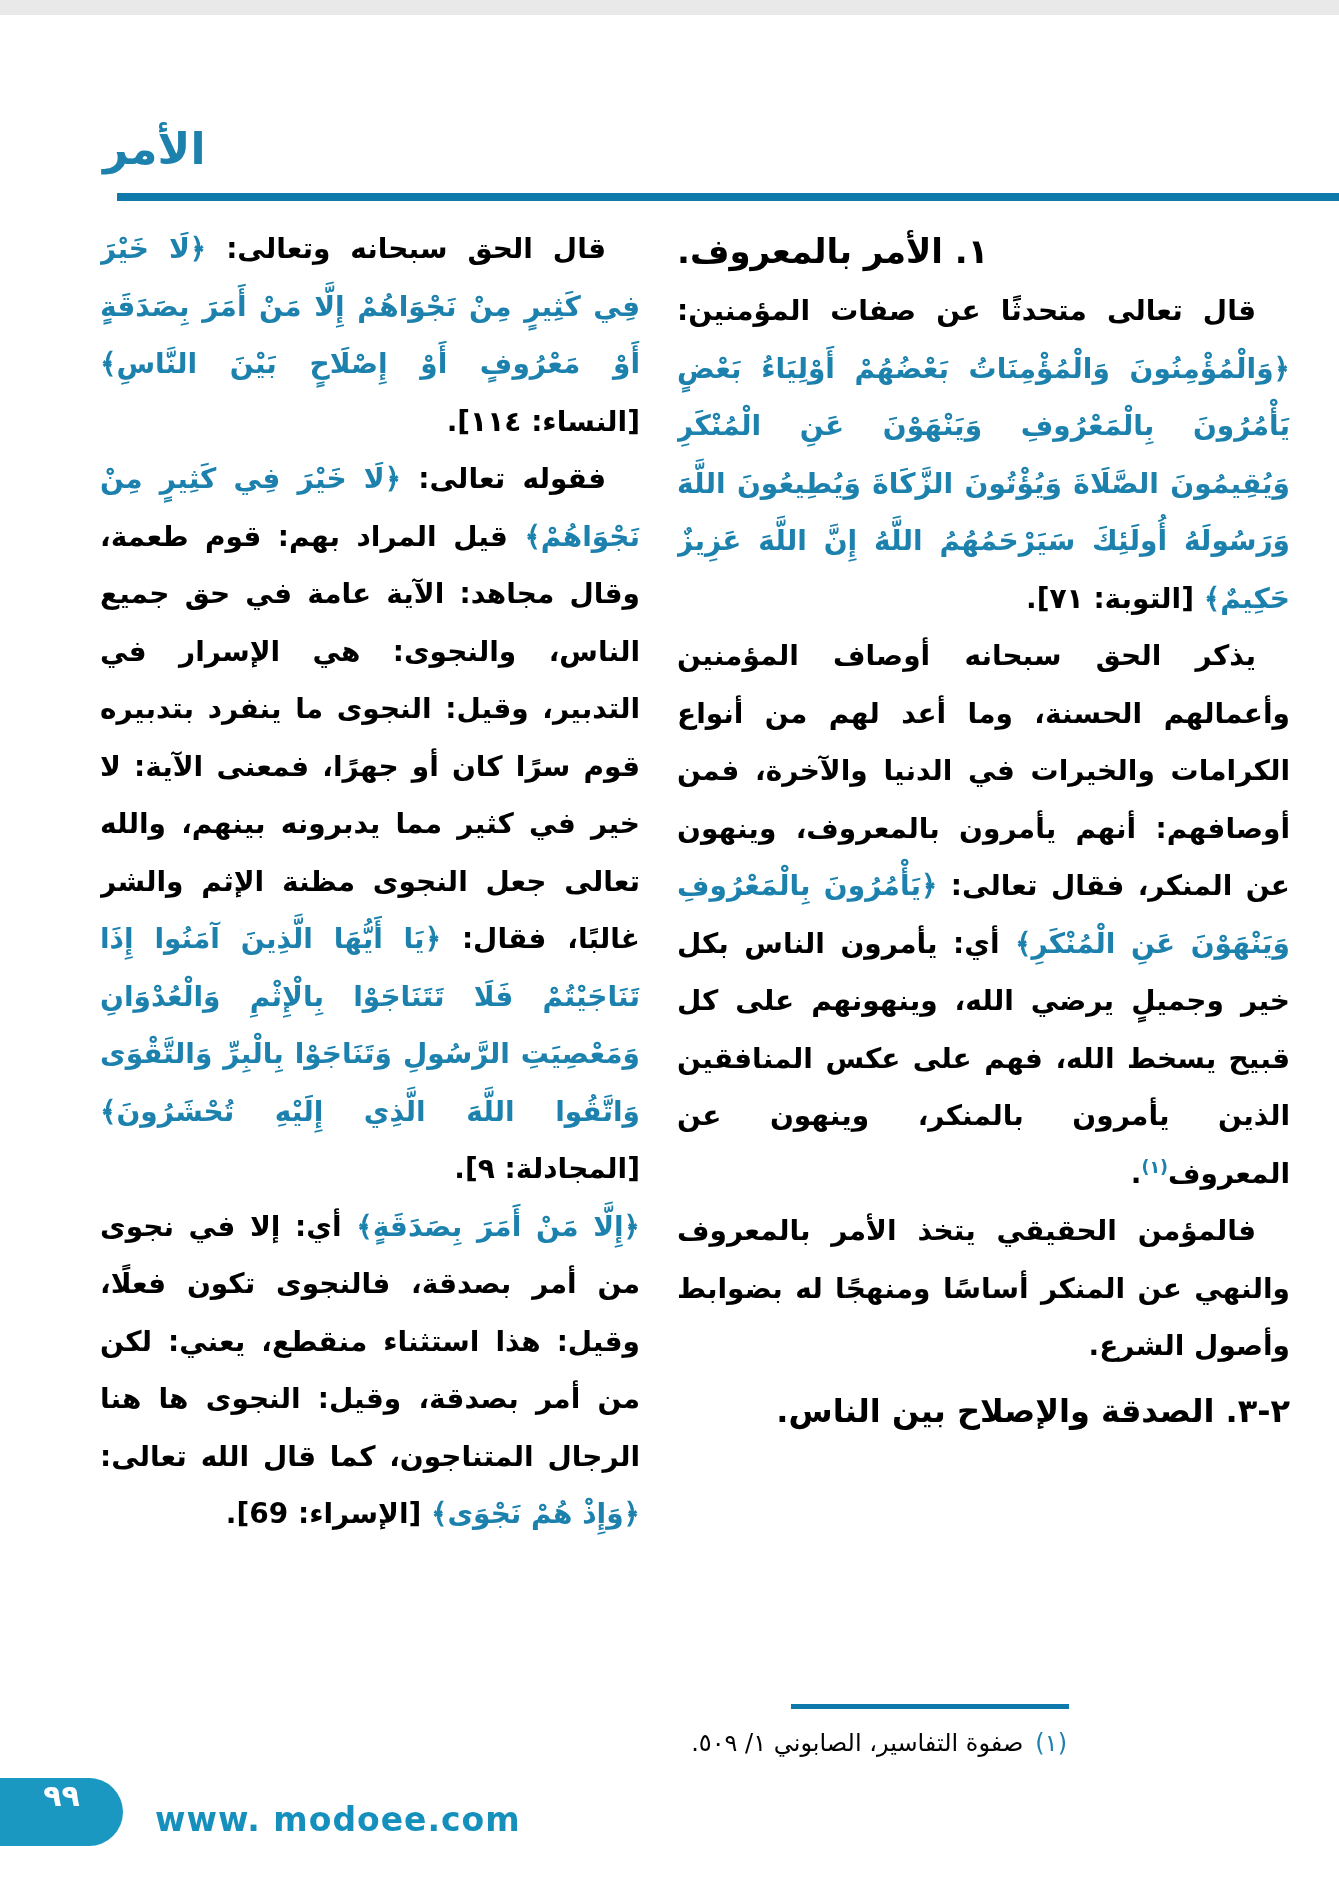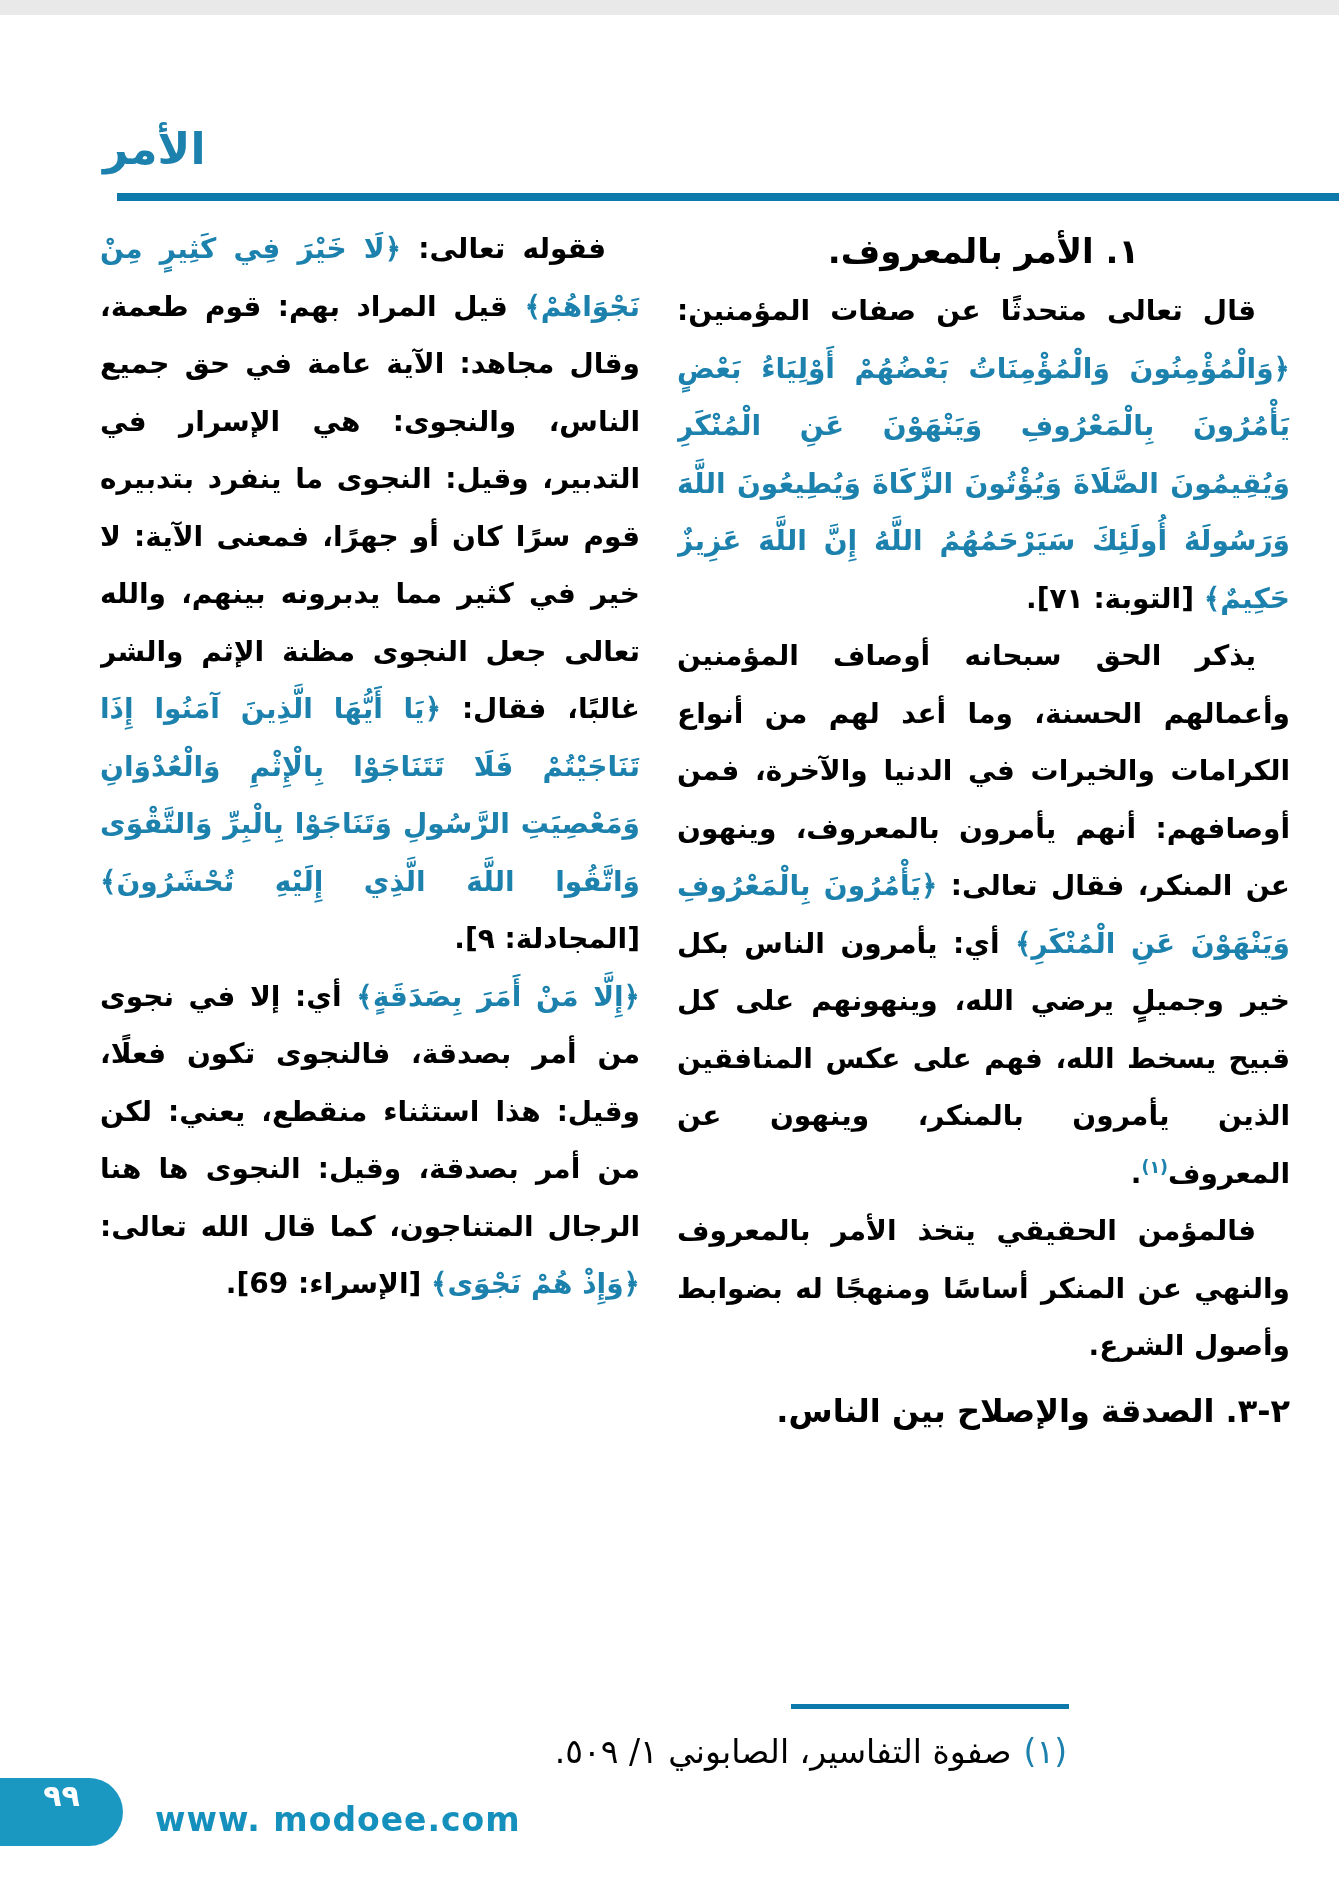--- a/index.html
+++ b/index.html
@@ -32,21 +32,21 @@
     font-size:28px;
     line-height:57.5px;
     font-weight:bold;
     overflow:hidden;
   }
   .col-right{right:49px;width:613px;height:1485px;}
   .col-left{left:100px;width:540px;height:1540px;}
   .block{margin:0;}
   .block.indent{text-indent:34px;}
   .block.h1{
-    text-align:center;
+    text-align:left;
     font-size:34px;
     line-height:62px;
     font-weight:bold;
   }
   .block.h2{
     font-size:32px;
     line-height:60px;
     margin-top:6px;
     font-weight:bold;
   }
@@ -60,21 +60,21 @@
   }
   
   .footnote-rule{
     position:absolute;top:1689px;right:270px;
     width:278px;height:5px;
     background:var(--rule,#0e7aab);
   }
   .footnote{
     position:absolute;top:1706px;right:272px;
     direction:rtl;
-    font-size:33px;line-height:1.9;
+    font-size:24px;line-height:1.9;
     font-weight:normal;color:#000;
     white-space:nowrap;
   }
   .fn-marker{color:var(--accent,#1c81ad);margin-left:12px;}
   
   .footer-pill{
     position:absolute;left:0;top:1763px;
     width:123px;height:68px;
     background:var(--pill,#1b98c2);
     border-radius:0 34px 34px 0;
@@ -102,20 +102,21 @@
 
   <div class="col col-right" id="col-right">
       <div class="block h1"><span class="seg-n">١. الأمر بالمعروف.</span></div>
       <div class="block indent"><span class="seg-n">قال تعالى متحدثًا عن صفات المؤمنين: </span><span class="seg-q">﴿وَالْمُؤْمِنُونَ وَالْمُؤْمِنَاتُ بَعْضُهُمْ أَوْلِيَاءُ بَعْضٍ يَأْمُرُونَ بِالْمَعْرُوفِ وَيَنْهَوْنَ عَنِ الْمُنْكَرِ وَيُقِيمُونَ الصَّلَاةَ وَيُؤْتُونَ الزَّكَاةَ وَيُطِيعُونَ اللَّهَ وَرَسُولَهُ أُولَئِكَ سَيَرْحَمُهُمُ اللَّهُ إِنَّ اللَّهَ عَزِيزٌ حَكِيمٌ﴾</span><span class="seg-n"> [التوبة: ٧١].</span></div>
       <div class="block indent"><span class="seg-n">يذكر الحق سبحانه أوصاف المؤمنين وأعمالهم الحسنة، وما أعد لهم من أنواع الكرامات والخيرات في الدنيا والآخرة، فمن أوصافهم: أنهم يأمرون بالمعروف، وينهون عن المنكر، فقال تعالى: </span><span class="seg-q">﴿يَأْمُرُونَ بِالْمَعْرُوفِ وَيَنْهَوْنَ عَنِ الْمُنْكَرِ﴾</span><span class="seg-n"> أي: يأمرون الناس بكل خير وجميلٍ يرضي الله، وينهونهم على كل قبيح يسخط الله، فهم على عكس المنافقين الذين يأمرون بالمنكر، وينهون عن المعروف</span><span class="seg-sup">(١)</span><span class="seg-n">.</span></div>
       <div class="block indent"><span class="seg-n">فالمؤمن الحقيقي يتخذ الأمر بالمعروف والنهي عن المنكر أساسًا ومنهجًا له بضوابط وأصول الشرع.</span></div>
       <div class="block h2"><span class="seg-n">٢-٣. الصدقة والإصلاح بين الناس.</span></div>
     </div>
 
   <div class="col col-left" id="col-left">
+      <div class="block indent"><span class="seg-n">قال الحق سبحانه وتعالى: </span><span class="seg-q">﴿لَا خَيْرَ فِي كَثِيرٍ مِنْ نَجْوَاهُمْ إِلَّا مَنْ أَمَرَ بِصَدَقَةٍ أَوْ مَعْرُوفٍ أَوْ إِصْلَاحٍ بَيْنَ النَّاسِ﴾</span><span class="seg-n"> [النساء: ١١٤].</span></div>
       <div class="block indent"><span class="seg-n">فقوله تعالى: </span><span class="seg-q">﴿لَا خَيْرَ فِي كَثِيرٍ مِنْ نَجْوَاهُمْ﴾</span><span class="seg-n"> قيل المراد بهم: قوم طعمة، وقال مجاهد: الآية عامة في حق جميع الناس، والنجوى: هي الإسرار في التدبير، وقيل: النجوى ما ينفرد بتدبيره قوم سرًا كان أو جهرًا، فمعنى الآية: لا خير في كثير مما يدبرونه بينهم، والله تعالى جعل النجوى مظنة الإثم والشر غالبًا، فقال: </span><span class="seg-q">﴿يَا أَيُّهَا الَّذِينَ آمَنُوا إِذَا تَنَاجَيْتُمْ فَلَا تَتَنَاجَوْا بِالْإِثْمِ وَالْعُدْوَانِ وَمَعْصِيَتِ الرَّسُولِ وَتَنَاجَوْا بِالْبِرِّ وَالتَّقْوَى وَاتَّقُوا اللَّهَ الَّذِي إِلَيْهِ تُحْشَرُونَ﴾</span><span class="seg-n"> [المجادلة: ٩].</span></div>
       <div class="block"><span class="seg-q">﴿إِلَّا مَنْ أَمَرَ بِصَدَقَةٍ﴾</span><span class="seg-n"> أي: إلا في نجوى من أمر بصدقة، فالنجوى تكون فعلًا، وقيل: هذا استثناء منقطع، يعني: لكن من أمر بصدقة، وقيل: النجوى ها هنا الرجال المتناجون، كما قال الله تعالى: </span><span class="seg-q">﴿وَإِذْ هُمْ نَجْوَى﴾</span><span class="seg-n"> [الإسراء: 69].</span></div>
     </div>
 
   <div class="footnote-rule"></div>
 
   <div class="footnote">
     <span class="fn-marker">(١)</span><span class="fn-text">صفوة التفاسير، الصابوني ١/ ٥٠٩.</span>
   </div>
 

